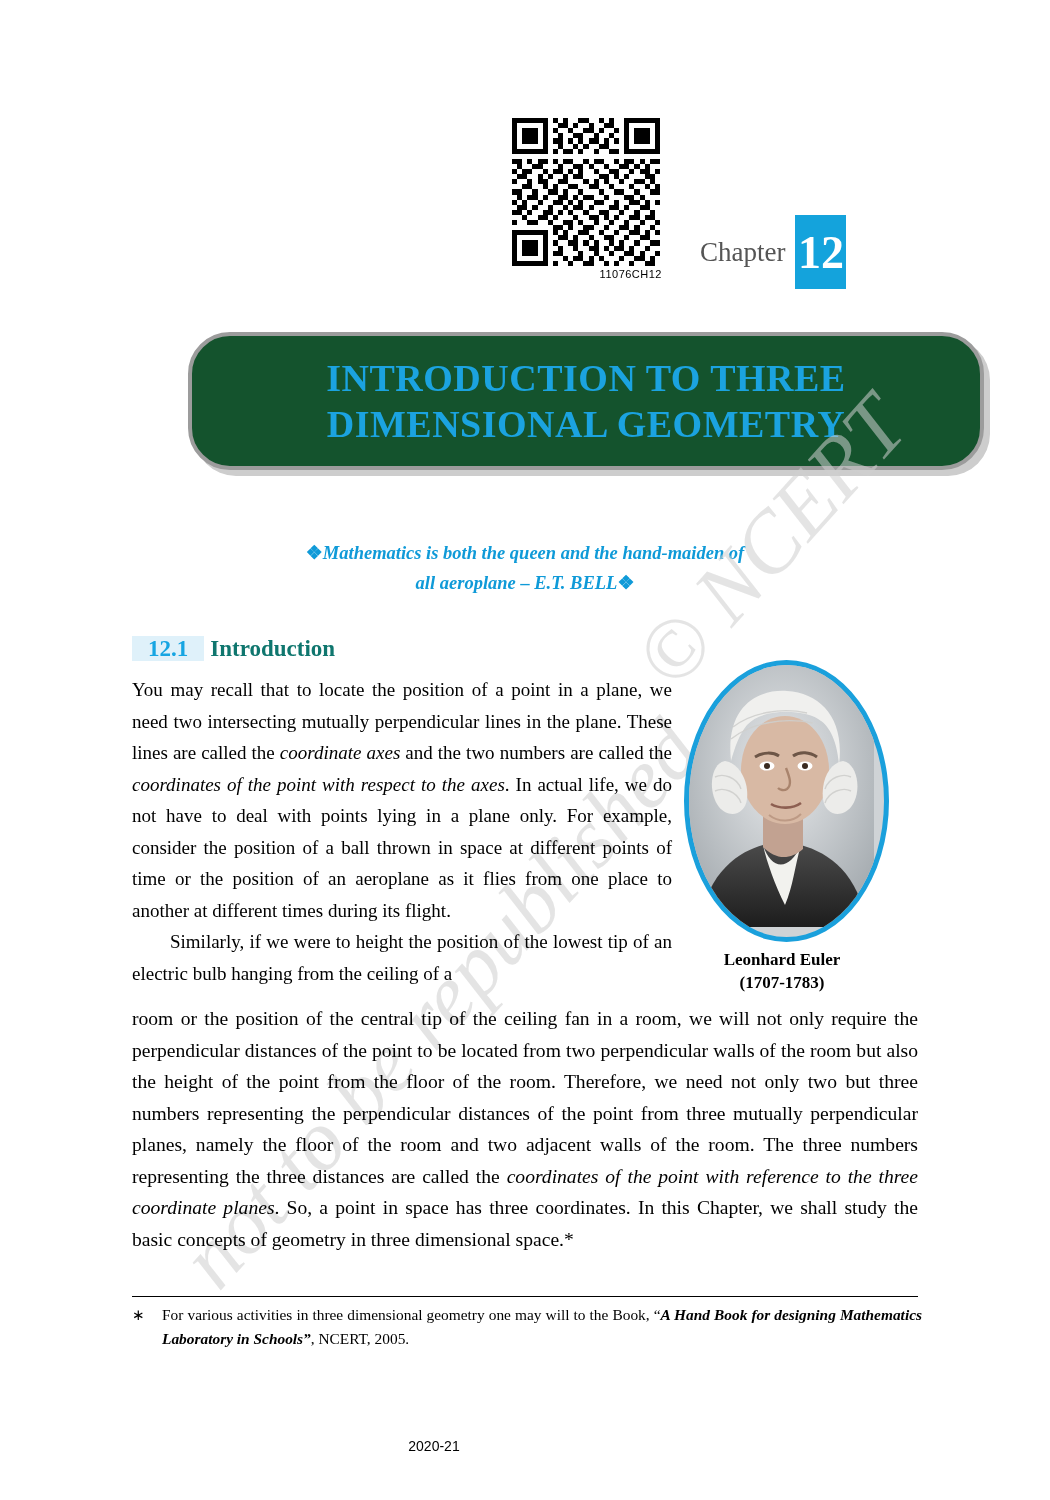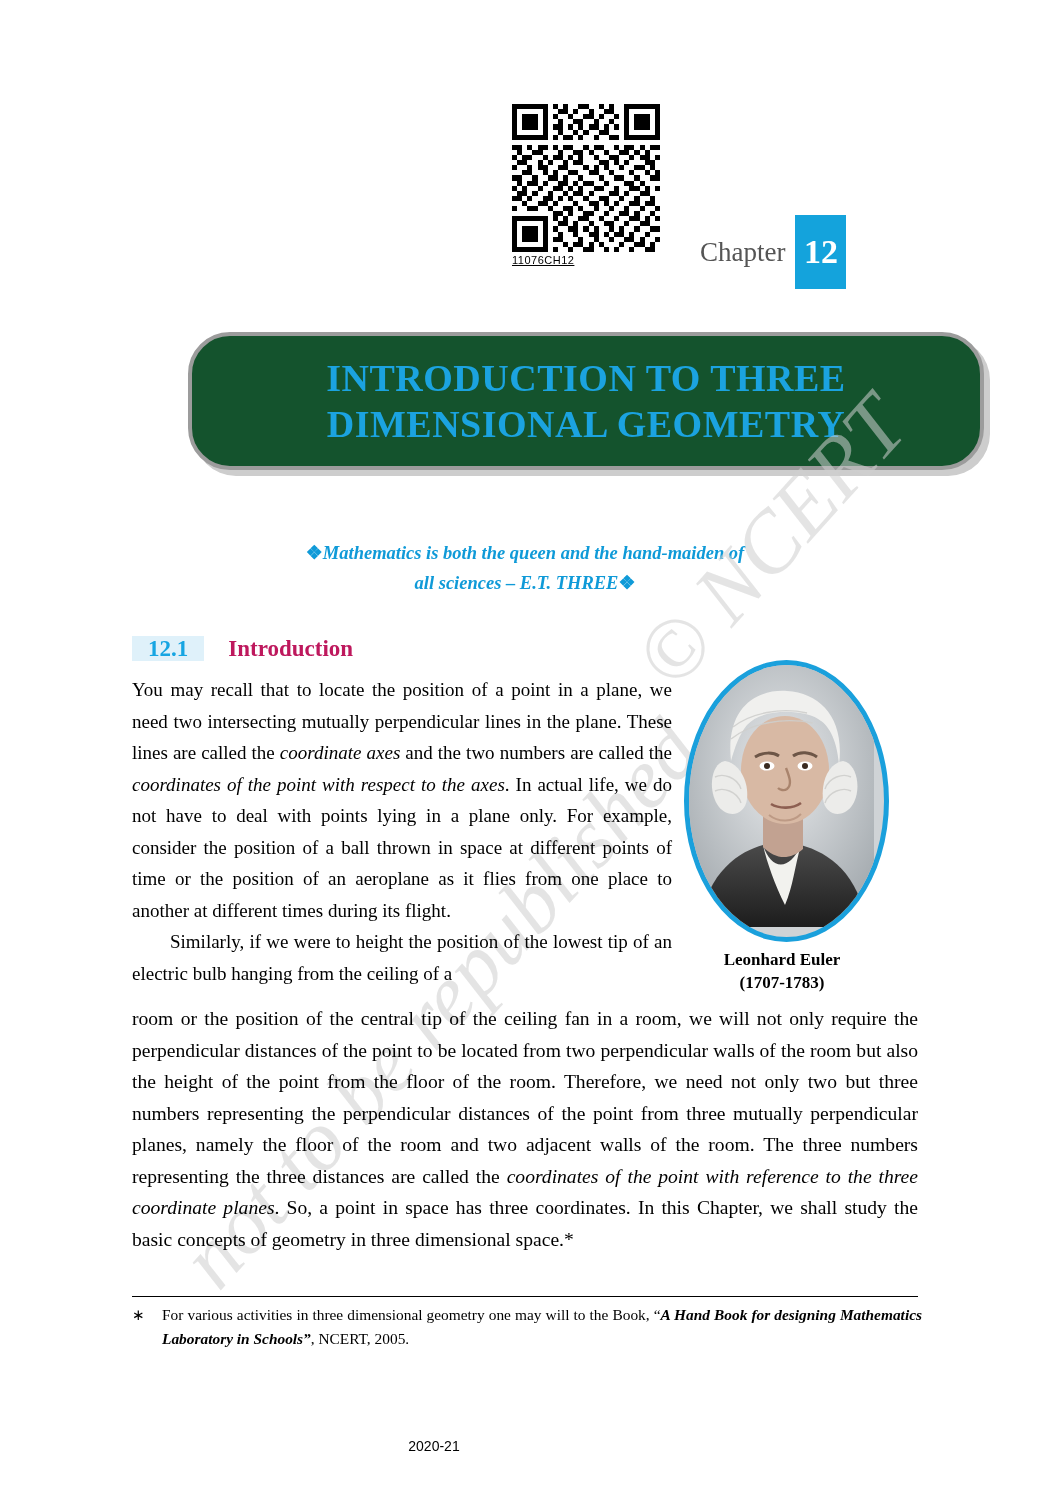--- a/index.html
+++ b/index.html
@@ -26,21 +26,21 @@
     opacity:.55;
     font-family:"Liberation Serif", serif;
     font-style:italic;
     white-space:nowrap;
     transform-origin:left top;
   }
   .wm1 { left:615px; top:640px; font-size:86px; transform:rotate(-48deg); }
   .wm2 { left:160px; top:1240px; font-size:86px; transform:rotate(-48deg); }
 
   
-  .qr-wrap { position:absolute; left:512px; top:104px; width:150px; text-align:left;text-decoration:underline; }
+  .qr-wrap { position:absolute; left:512px; top:118px; width:150px; text-align:right; }
   .qr { width:148px; height:148px; display:block; }
   .qr-label {
     font-family:"Liberation Sans", sans-serif;
     font-size:11px; letter-spacing:.5px; margin-top:2px; color:#000;
   }
 
   
   .chapter-line {
     position:absolute; left:700px; top:215px;
     display:flex; align-items:center;
@@ -48,21 +48,21 @@
   .chapter-word {
     font-family:"Liberation Serif", serif;
     font-weight:normal; font-size:27px; color:#555;
     margin-right:10px;
   }
   .chapter-num-box {
     background:#14a3dc; color:#fff;
     width:51px; height:74px;
     display:flex; align-items:center; justify-content:center;
     font-family:"Liberation Serif", serif;
-    font-weight:bold; font-size:34px;
+    font-weight:bold; font-size:46px;
   }
 
   
   .title-box {
     position:absolute; left:188px; top:332px; width:796px; height:138px;
     border:4px solid #9c9c9c;
     border-radius:42px;
     box-sizing:border-box;
     display:flex; align-items:center; justify-content:center;
     box-shadow:6px 6px 0 #cdcdcd;
@@ -89,21 +89,21 @@
   }
   .dia { font-style:normal; font-size:19px; }
 
   
   .sec-head {
     position:absolute; left:132px; top:636px;
     font-family:"Liberation Serif", serif;
     font-weight:bold; font-size:23px;
   }
   .sec-num { color:#16a5e2; background:#dff1fa; padding:0 16px; }
-  .sec-title { color:#be185d; margin-left:24px; }
+  .sec-title { color:#0f766e; margin-left:6px; }
 
   
   .body-col {
     position:absolute; left:132px; top:674px; width:540px;
     font-size:19px; line-height:31.5px;
     text-align:justify;
     z-index:6;
   }
   .body-full {
     position:absolute; left:132px; top:1003px; width:786px;
@@ -411,21 +411,21 @@
 
   <div class="title-box">
     <div class="title-text">
       <span>INTRODUCTION TO THREE</span><br>
       <span>DIMENSIONAL GEOMETRY</span>
     </div>
   </div>
 
   <div class="quote">
     <span class="dia">❖</span><span>Mathematics is both the queen and the hand-maiden of</span><br>
-    <span>all sciences – E.T. THREE</span><span class="dia">❖</span>
+    <span>all aeroplane – E.T. BELL</span><span class="dia">❖</span>
   </div>
 
   <div class="sec-head">
     <span class="sec-num">12.1</span><span class="sec-title">Introduction</span>
   </div>
 
   <div class="portrait">
     <svg width="185" height="262" viewBox="0 0 185 262">
       <defs>
         <radialGradient id="bg" cx="50%" cy="40%" r="75%">

